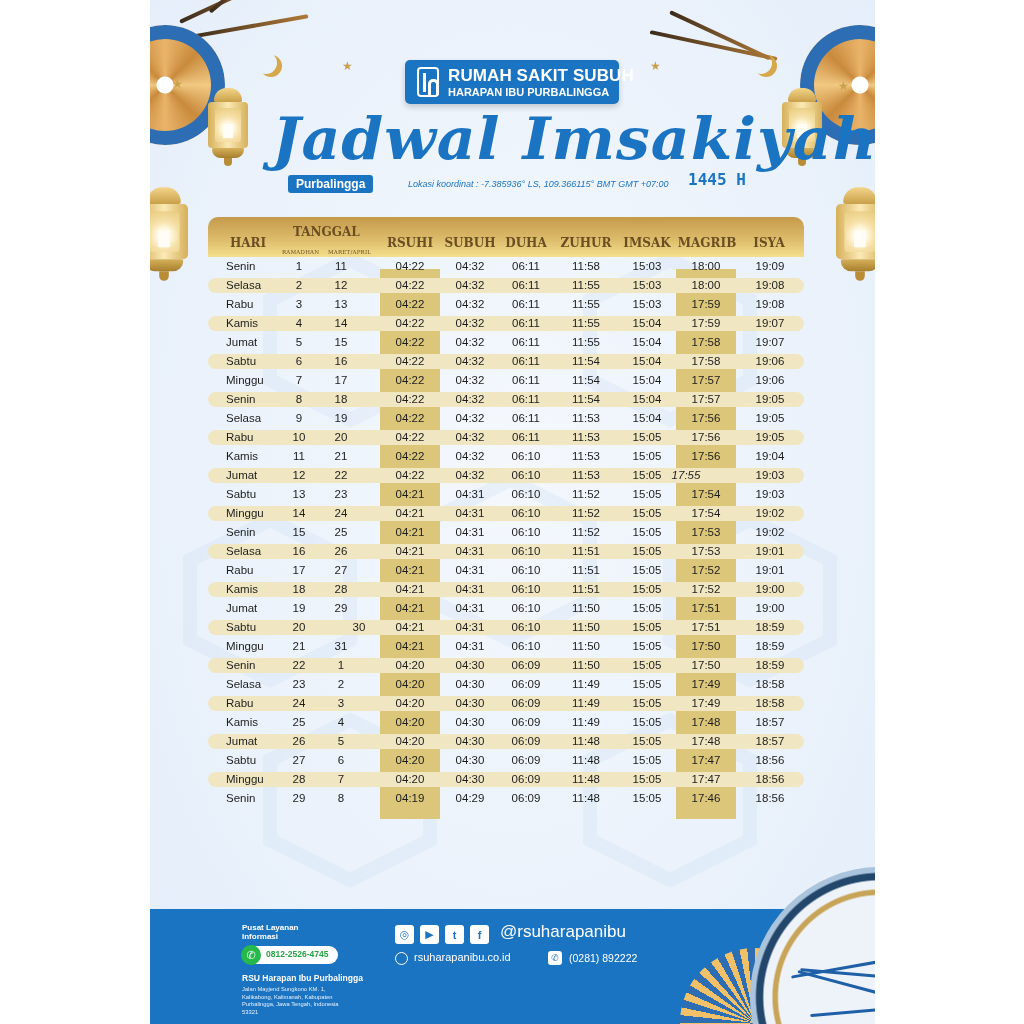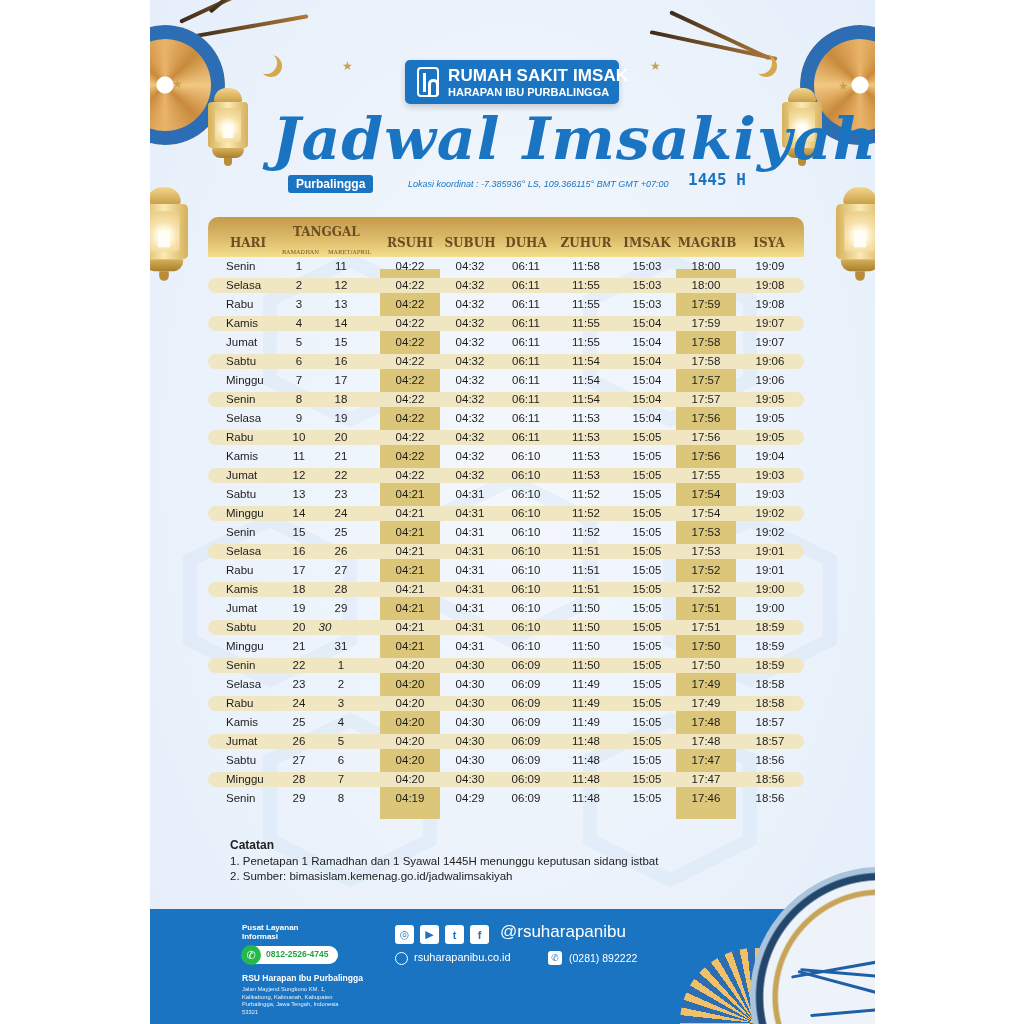--- a/index.html
+++ b/index.html
@@ -153,21 +153,21 @@
         <div class="body"></div>
         <div class="glass"></div>
         <div class="candle"></div>
         <div class="base"></div>
         <div class="tip"></div>
       </div>
   </div>
 
   <div class="logo-box">
     <div class="logo-icon"></div>
-    <div class="logo-t1">RUMAH SAKIT IMSAK</div>
+    <div class="logo-t1">RUMAH SAKIT SUBUH</div>
     <div class="logo-t2">HARAPAN IBU PURBALINGGA</div>
   </div>
   <div class="title">Jadwal Imsakiyah</div>
   <div class="city">Purbalingga</div>
   <div class="coords">Lokasi koordinat : -7.385936° LS, 109.366115° BMT GMT +07:00</div>
   <div class="year">1445 H</div>
 
   <div class="table-wrap">
     <div class="thead">
       <div class="th" style="left:0;width:80px;">HARI</div>
@@ -319,21 +319,21 @@
         </div>
         <div class="row alt">
           <div class="cell day" style="left: 18px; width: 60px;">Jumat</div>
           <div class="cell" style="left: 78px; width: 26px;">12</div>
           <div class="cell" style="left: 118px; width: 30px;">22</div>
           <div class="cell" style="left: 172px; width: 60px;">04:22</div>
           <div class="cell" style="left: 232px; width: 60px;">04:32</div>
           <div class="cell" style="left: 292px; width: 52px;">06:10</div>
           <div class="cell" style="left: 344px; width: 68px;">11:53</div>
           <div class="cell" style="left: 412px; width: 54px;">15:05</div>
-          <div class="cell" style="left: 468px; width: 60px;">17:55</div>
+          <div class="cell" style="left: 448px; width: 60px; font-style: italic;">17:55</div>
           <div class="cell" style="left: 532px; width: 60px;">19:03</div>
         </div>
         <div class="row">
           <div class="cell day" style="left: 18px; width: 60px;">Sabtu</div>
           <div class="cell" style="left: 78px; width: 26px;">13</div>
           <div class="cell" style="left: 118px; width: 30px;">23</div>
           <div class="cell" style="left: 172px; width: 60px;">04:21</div>
           <div class="cell" style="left: 232px; width: 60px;">04:31</div>
           <div class="cell" style="left: 292px; width: 52px;">06:10</div>
           <div class="cell" style="left: 344px; width: 68px;">11:52</div>
@@ -409,21 +409,21 @@
           <div class="cell" style="left: 232px; width: 60px;">04:31</div>
           <div class="cell" style="left: 292px; width: 52px;">06:10</div>
           <div class="cell" style="left: 344px; width: 68px;">11:50</div>
           <div class="cell" style="left: 412px; width: 54px;">15:05</div>
           <div class="cell" style="left: 468px; width: 60px;">17:51</div>
           <div class="cell" style="left: 532px; width: 60px;">19:00</div>
         </div>
         <div class="row alt">
           <div class="cell day" style="left: 18px; width: 60px;">Sabtu</div>
           <div class="cell" style="left: 78px; width: 26px;">20</div>
-          <div class="cell" style="left: 102px; width: 30px; font-style: italic;">30</div>
+          <div class="cell" style="left: 136px; width: 30px;">30</div>
           <div class="cell" style="left: 172px; width: 60px;">04:21</div>
           <div class="cell" style="left: 232px; width: 60px;">04:31</div>
           <div class="cell" style="left: 292px; width: 52px;">06:10</div>
           <div class="cell" style="left: 344px; width: 68px;">11:50</div>
           <div class="cell" style="left: 412px; width: 54px;">15:05</div>
           <div class="cell" style="left: 468px; width: 60px;">17:51</div>
           <div class="cell" style="left: 532px; width: 60px;">18:59</div>
         </div>
         <div class="row">
           <div class="cell day" style="left: 18px; width: 60px;">Minggu</div>
@@ -529,25 +529,20 @@
           <div class="cell" style="left: 232px; width: 60px;">04:29</div>
           <div class="cell" style="left: 292px; width: 52px;">06:09</div>
           <div class="cell" style="left: 344px; width: 68px;">11:48</div>
           <div class="cell" style="left: 412px; width: 54px;">15:05</div>
           <div class="cell" style="left: 468px; width: 60px;">17:46</div>
           <div class="cell" style="left: 532px; width: 60px;">18:56</div>
         </div>
       </div>
   </div>
 
-  <div class="notes">
-    <div class="nt">Catatan</div>
-    <div class="ni">1.  Penetapan 1 Ramadhan dan 1 Syawal 1445H menunggu keputusan sidang istbat</div>
-    <div class="ni">2.  Sumber: bimasislam.kemenag.go.id/jadwalimsakiyah</div>
-  </div>
 
   <div class="footer">
     <div class="info-title">Pusat Layanan Informasi</div>
     <div class="wa">
       <div class="wa-icon">✆</div>
       <div class="wa-num">0812-2526-4745</div>
     </div>
     <div class="org">RSU Harapan Ibu Purbalingga</div>
     <div class="addr">Jalan Mayjend Sungkono KM. 1, Kalikabong, Kalimanah, Kabupaten Purbalingga, Jawa Tengah, Indonesia 53321</div>
 

